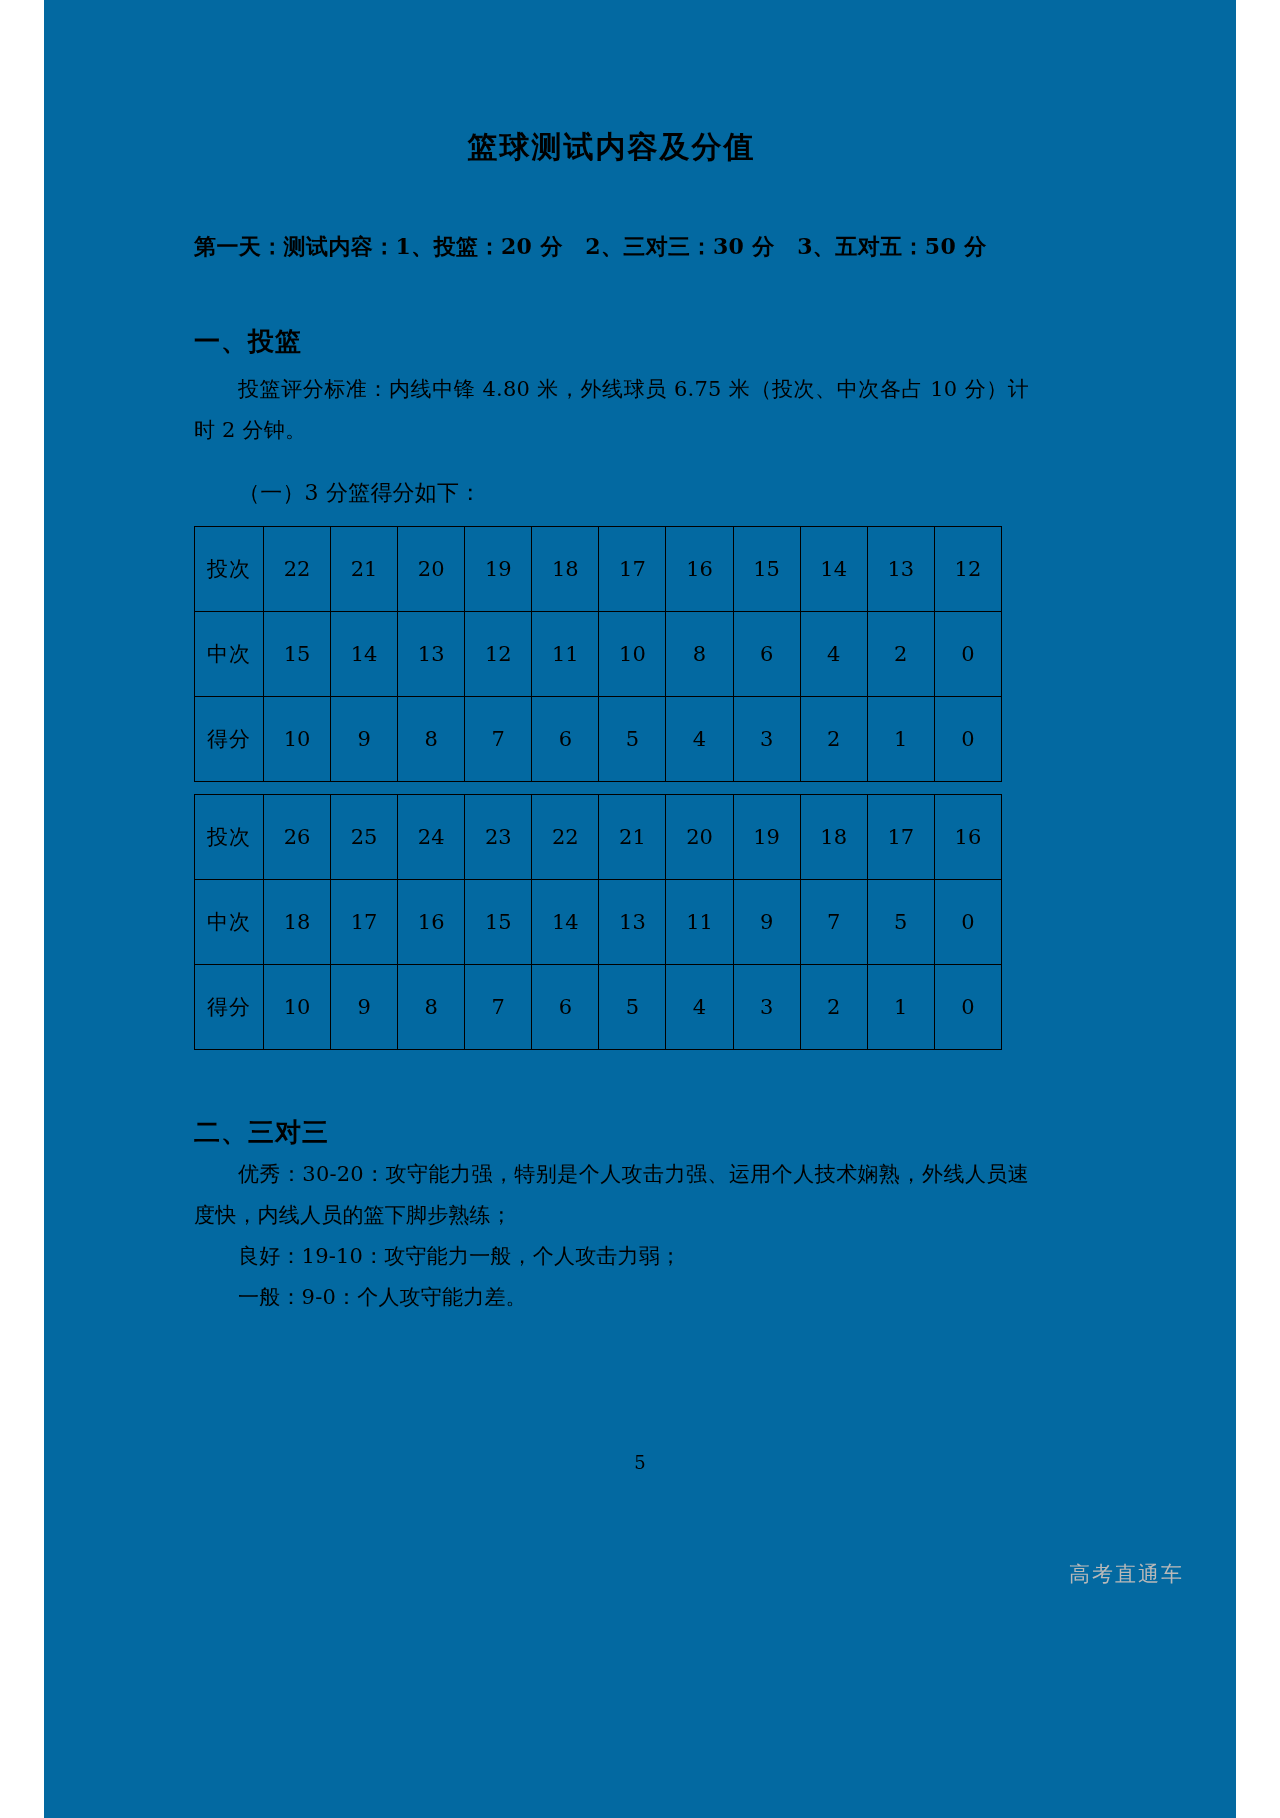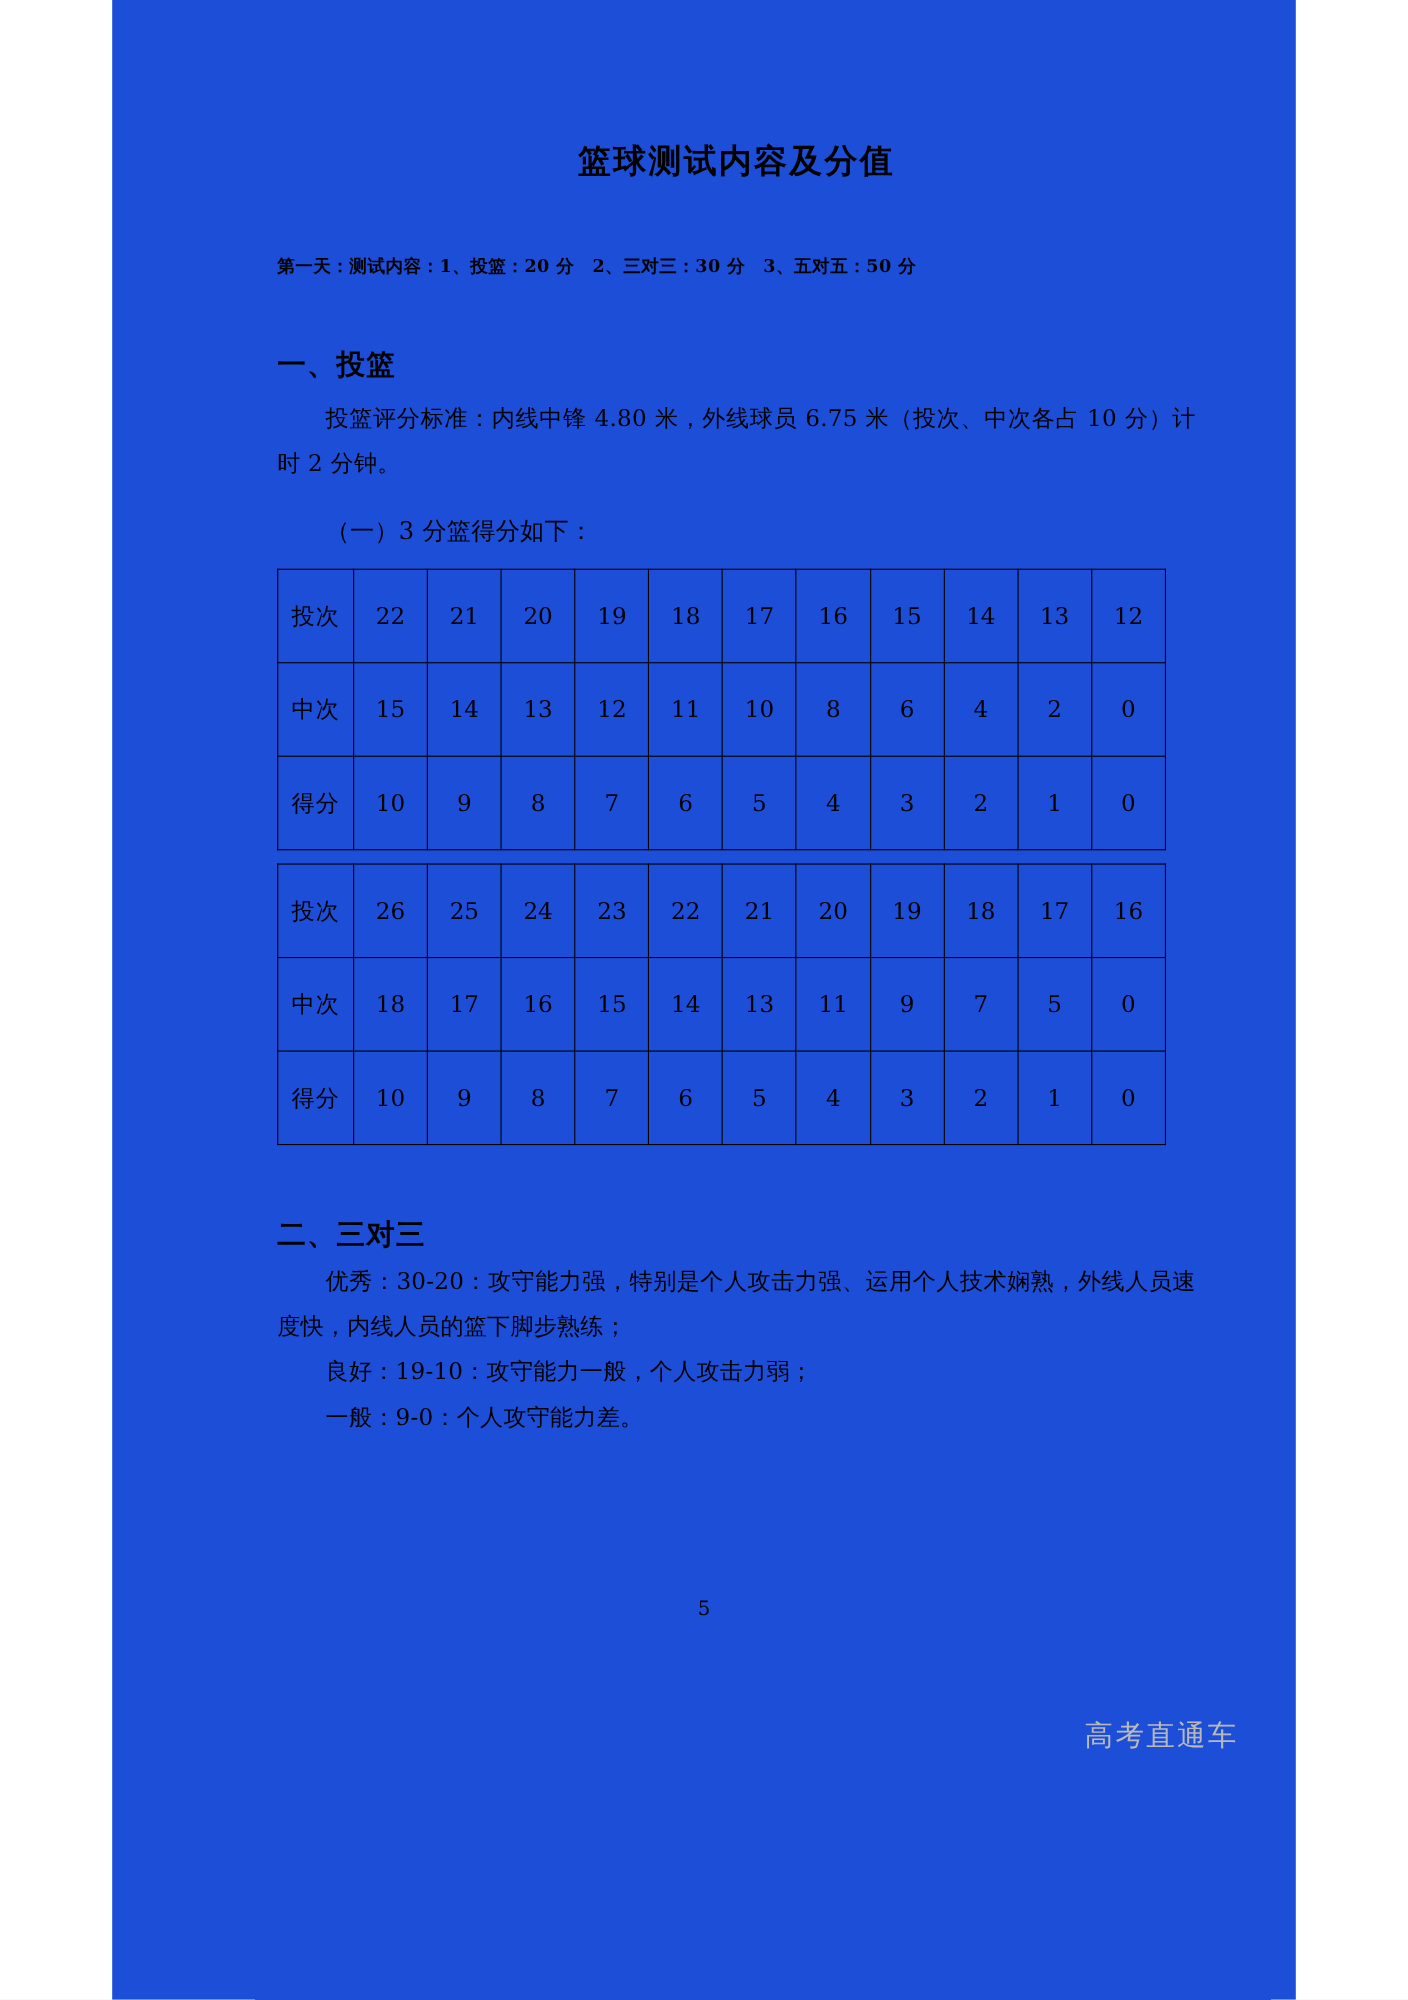--- a/index.html
+++ b/index.html
@@ -6,24 +6,24 @@
     margin: 0;
     padding: 0;
     background: #ffffff;
   }
   body {
     font-family: "DejaVu Serif", "Liberation Serif", serif;
     color: #000000;
   }
   .page {
     position: relative;
-    width: 1076px;
+    width: 1192px;
     height: 1818px;
     margin: 0 auto;
-    background: #1d4ed8;
+    background: #0369a1;
     box-sizing: border-box;
     overflow: hidden;
   }
   .content {
     position: absolute;
     left: 150px;
     top: 0;
     width: 835px;
   }
 
@@ -34,21 +34,21 @@
     font-weight: bold;
     letter-spacing: 2px;
     margin: 0;
     padding-top: 127px;
     line-height: 1.3;
     font-family: "DejaVu Serif", "Liberation Serif", serif;
   }
 
   
   .intro-line {
-    font-size: 16px;
+    font-size: 22px;
     font-weight: bold;
     letter-spacing: 0.4px;
     margin: 0;
     padding-top: 64px;
     line-height: 1.5;
     white-space: pre;
   }
 
   
   .section-heading {
@@ -112,21 +112,21 @@
     right: 0;
     top: 1452px;
     text-align: center;
     font-size: 18px;
     font-family: "DejaVu Serif", "Liberation Serif", serif;
   }
   .watermark {
     position: absolute;
     right: 52px;
     top: 1560px;
-    font-size: 26px;
+    font-size: 21px;
     color: #b9b9b9;
     letter-spacing: 2px;
     font-family: "DejaVu Sans", "Liberation Sans", sans-serif;
     user-select: none;
   }
 </style>
 </head>
 <body>
 
 <div class="page">

